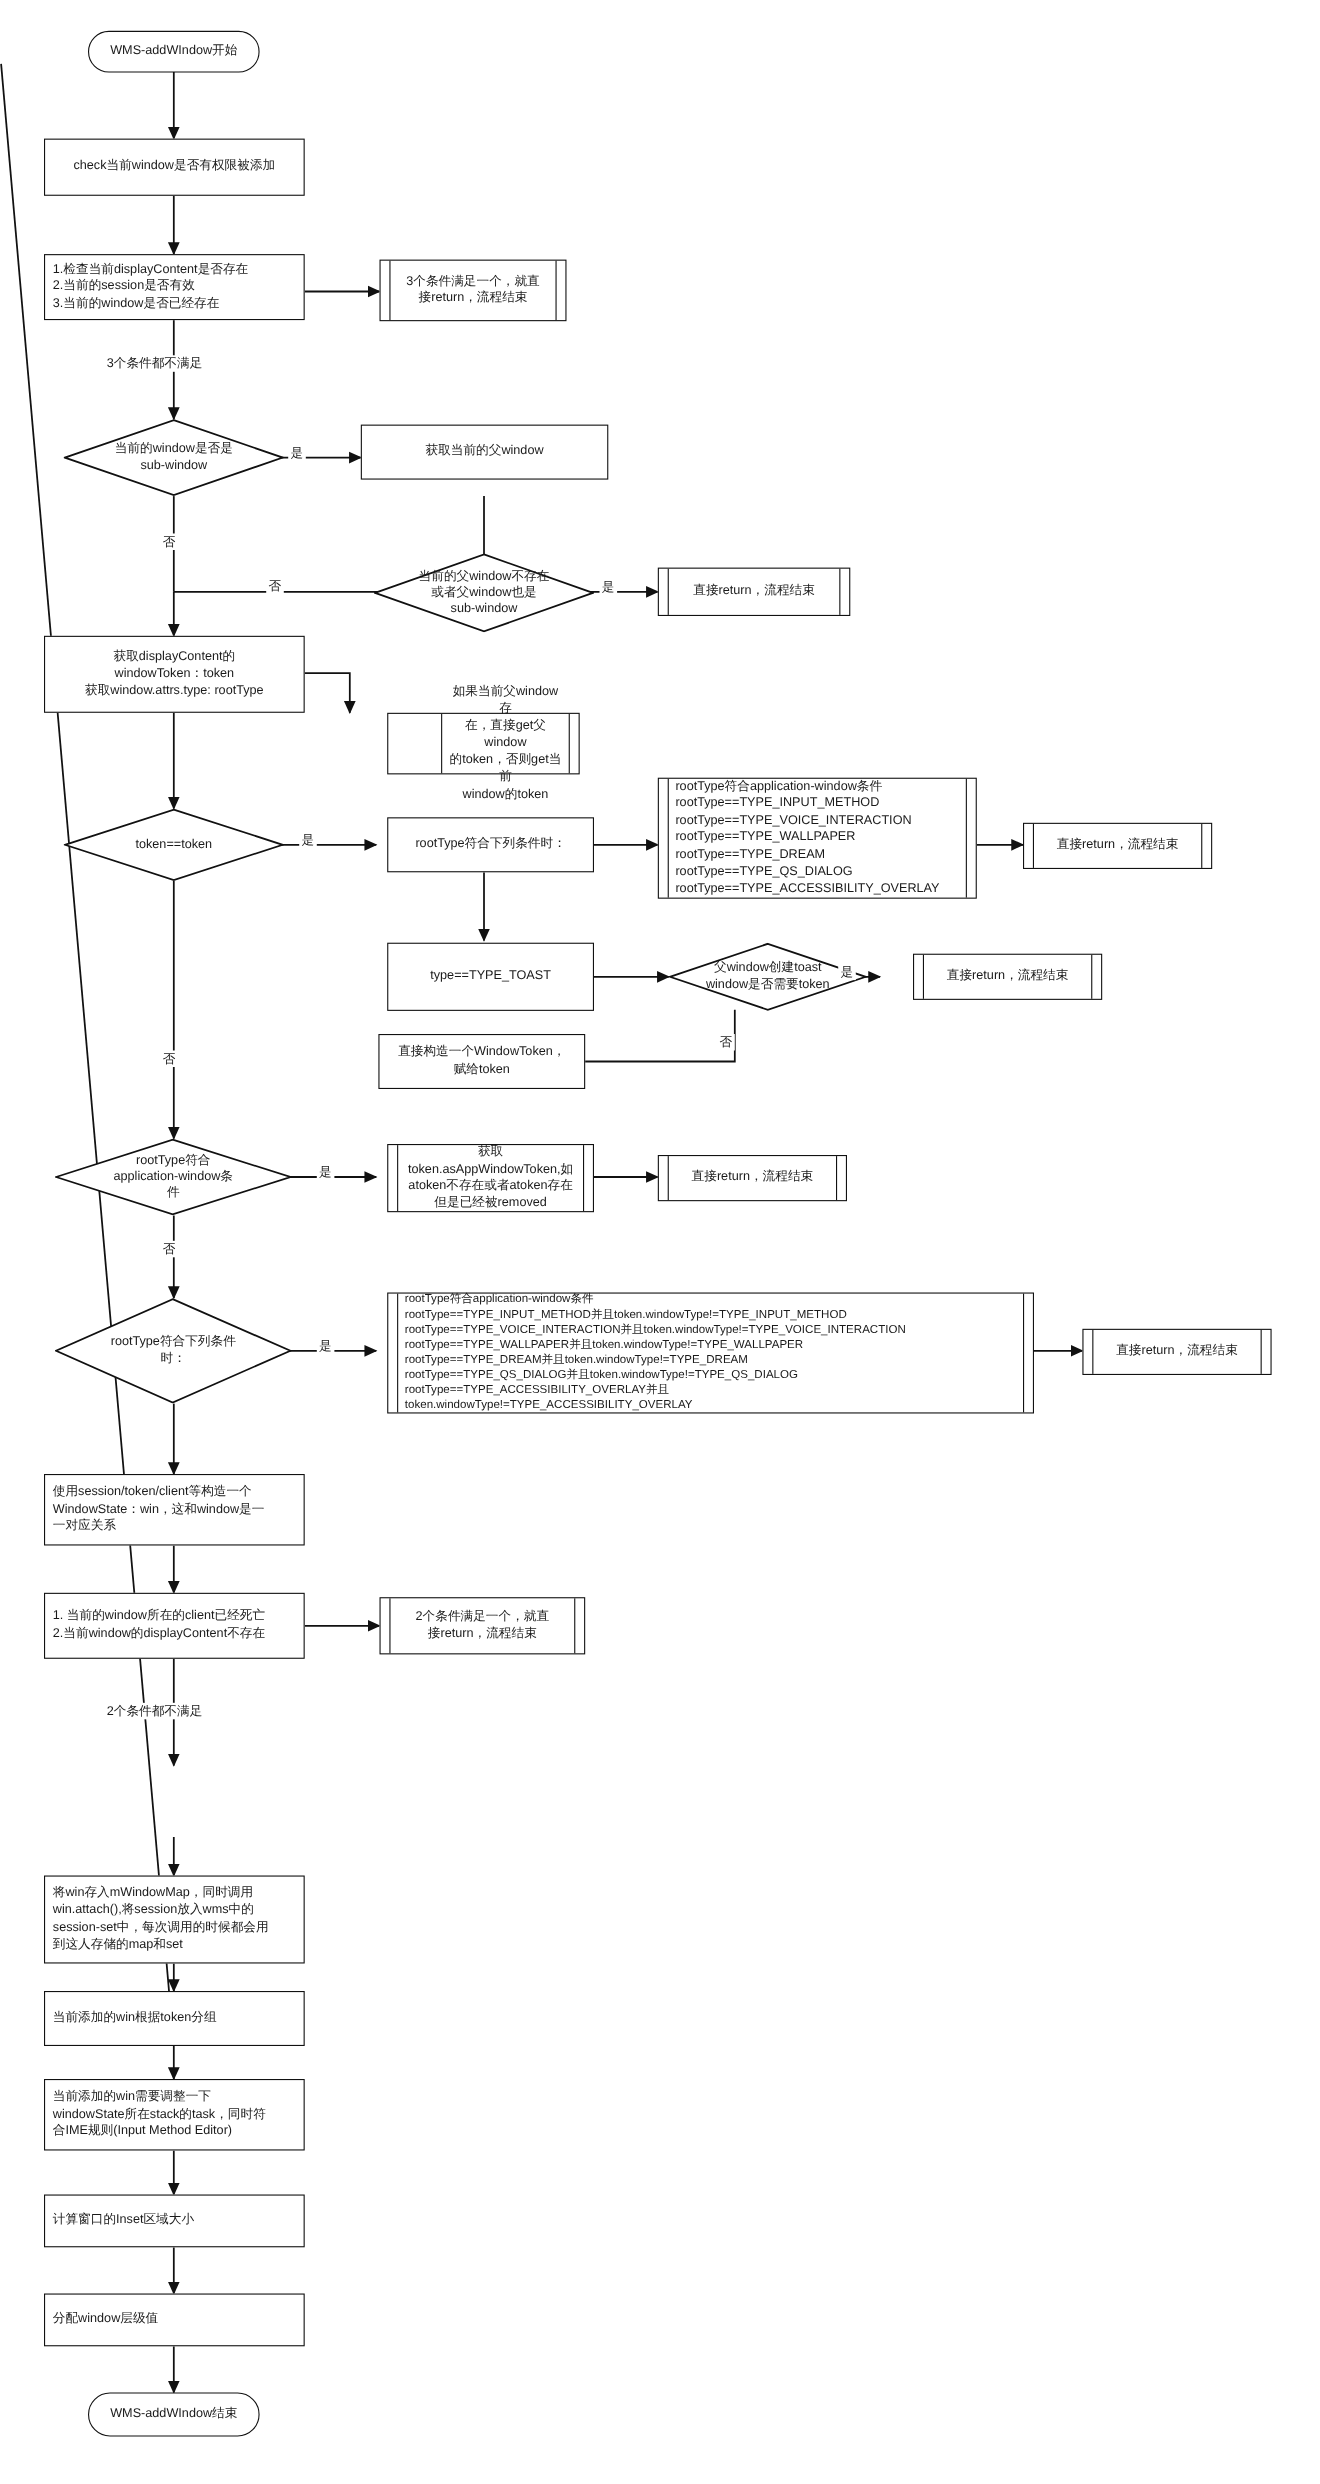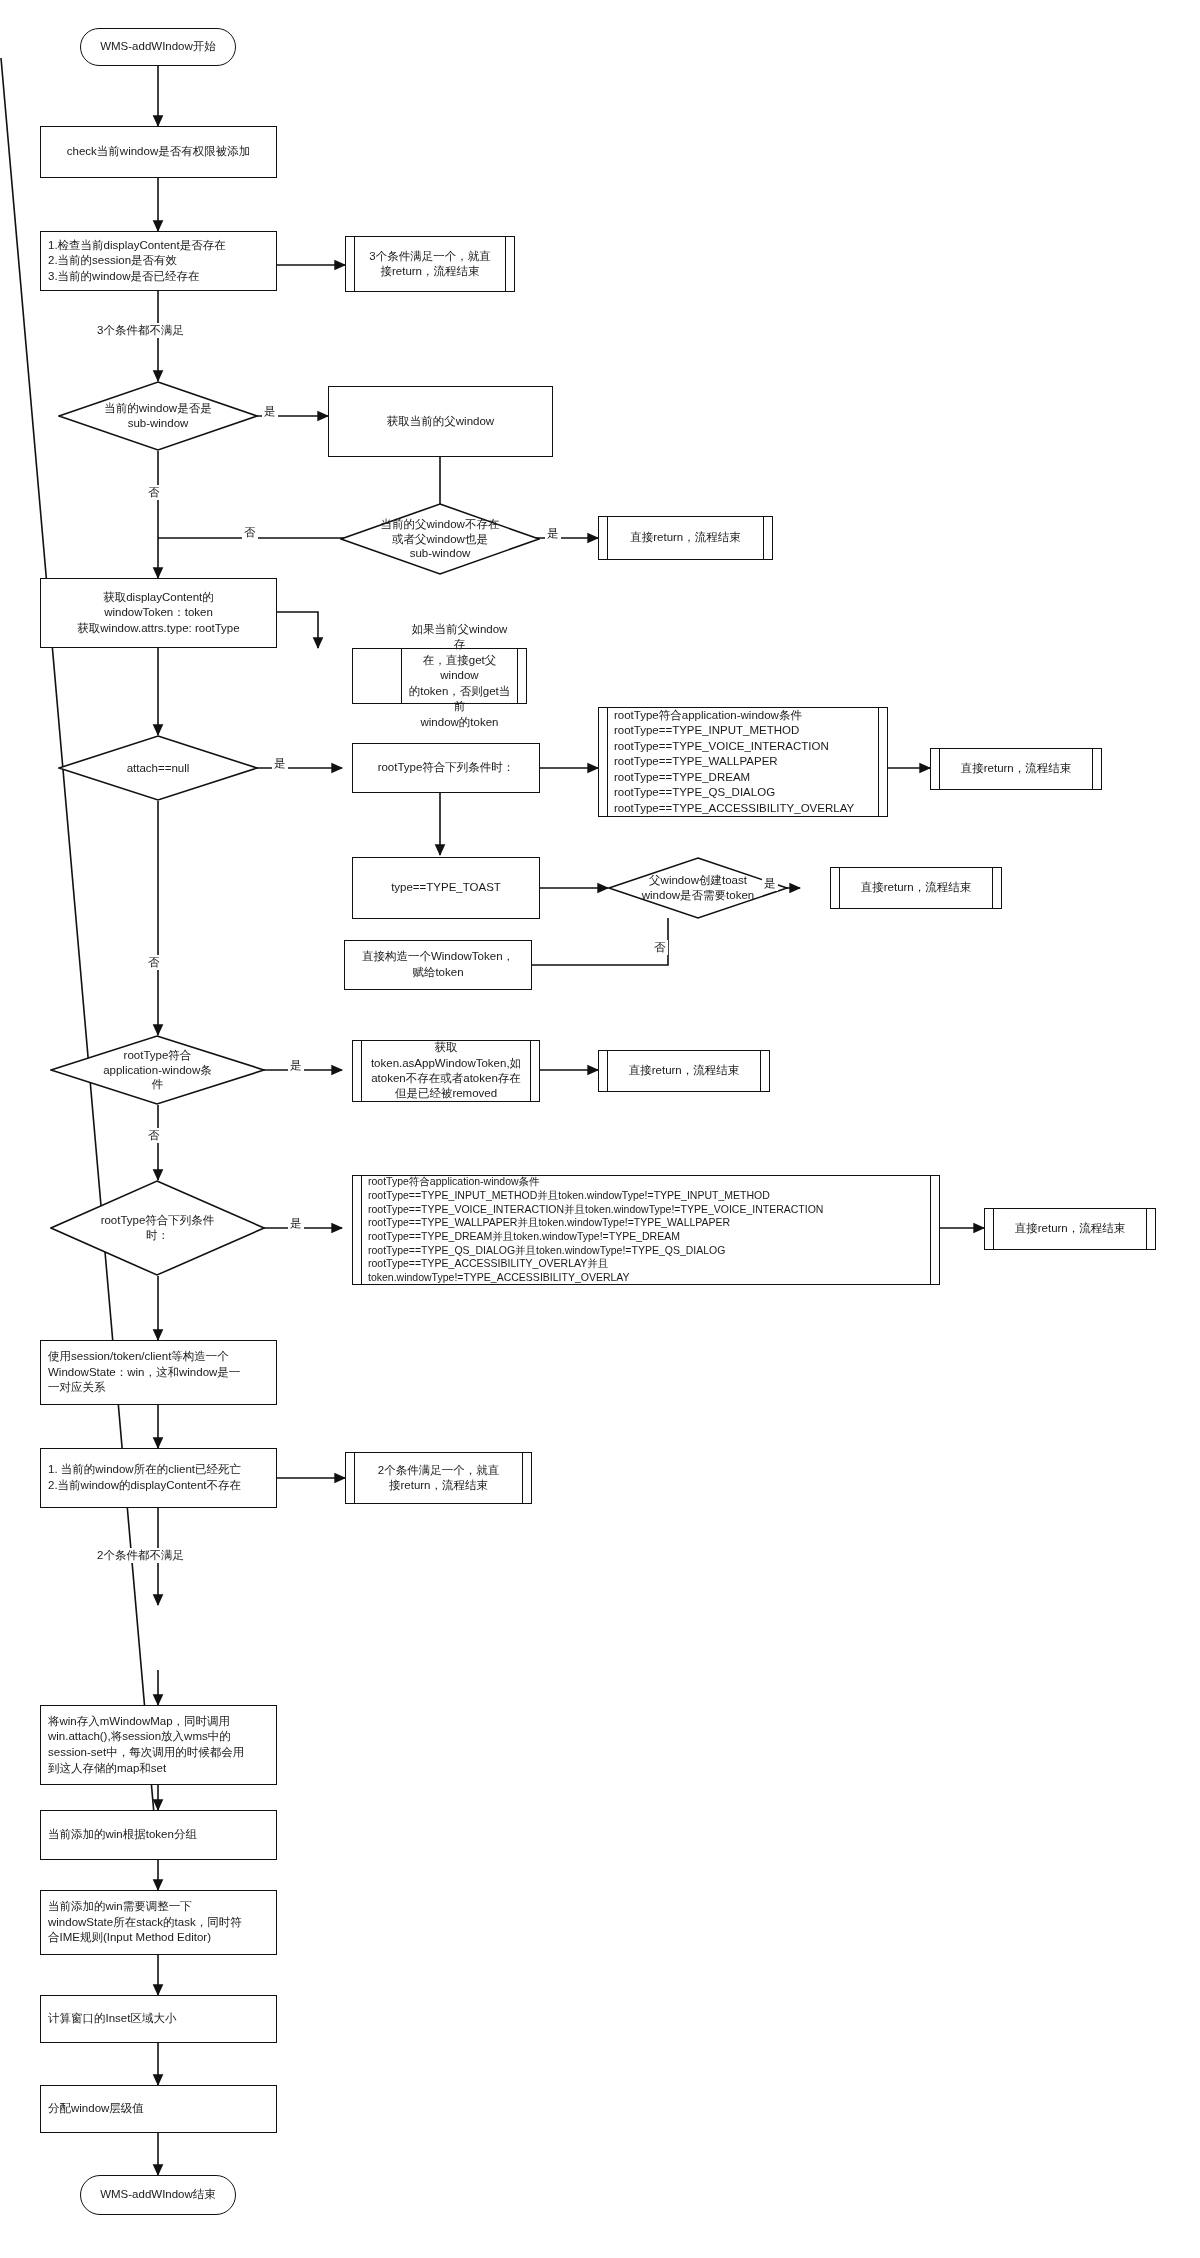--- a/index.html
+++ b/index.html
@@ -220,21 +220,21 @@
   </div>
 
   <div class="diamond" style="left:58px; top:381px; width:200px; height:70px;">
     <svg width="200" height="70">
       <polygon points="100,1 199,35 100,69 1,35" fill="#fff" stroke="#111" stroke-width="1.6"></polygon>
     </svg>
     <div class="dtext">当前的window是否是
 sub-window</div>
   </div>
 
-  <div class="node" style="left:328px; top:386px; width:225px; height:71px;">
+  <div class="node" style="left:328px; top:386px; width:225px; height:50px;">
     <span>获取当前的父window</span>
   </div>
 
   <div class="diamond" style="left:340px; top:503px; width:200px; height:72px;">
     <svg width="200" height="72">
       <polygon points="100,1 199,36 100,71 1,36" fill="#fff" stroke="#111" stroke-width="1.6"></polygon>
     </svg>
     <div class="dtext">当前的父window不存在
 或者父window也是
 sub-window</div>
@@ -258,21 +258,21 @@
 在，直接get父window
 的token，否则get当前
 window的token</div>
     <div class="rail-r"></div>
   </div>
 
   <div class="diamond" style="left:58px; top:735px; width:200px; height:66px;">
     <svg width="200" height="66">
       <polygon points="100,1 199,33 100,65 1,33" fill="#fff" stroke="#111" stroke-width="1.6"></polygon>
     </svg>
-    <div class="dtext">attach==null</div>
+    <div class="dtext">token==token</div>
   </div>
 
   <div class="node" style="left:352px; top:743px; width:188px; height:50px;">
     <span>rootType符合下列条件时：</span>
   </div>
 
   <div class="note" style="left:598px; top:707px; width:290px; height:110px;">
     <div class="rail"></div>
     <div class="body left mono-ish">rootType符合application-window条件
 rootType==TYPE_INPUT_METHOD

